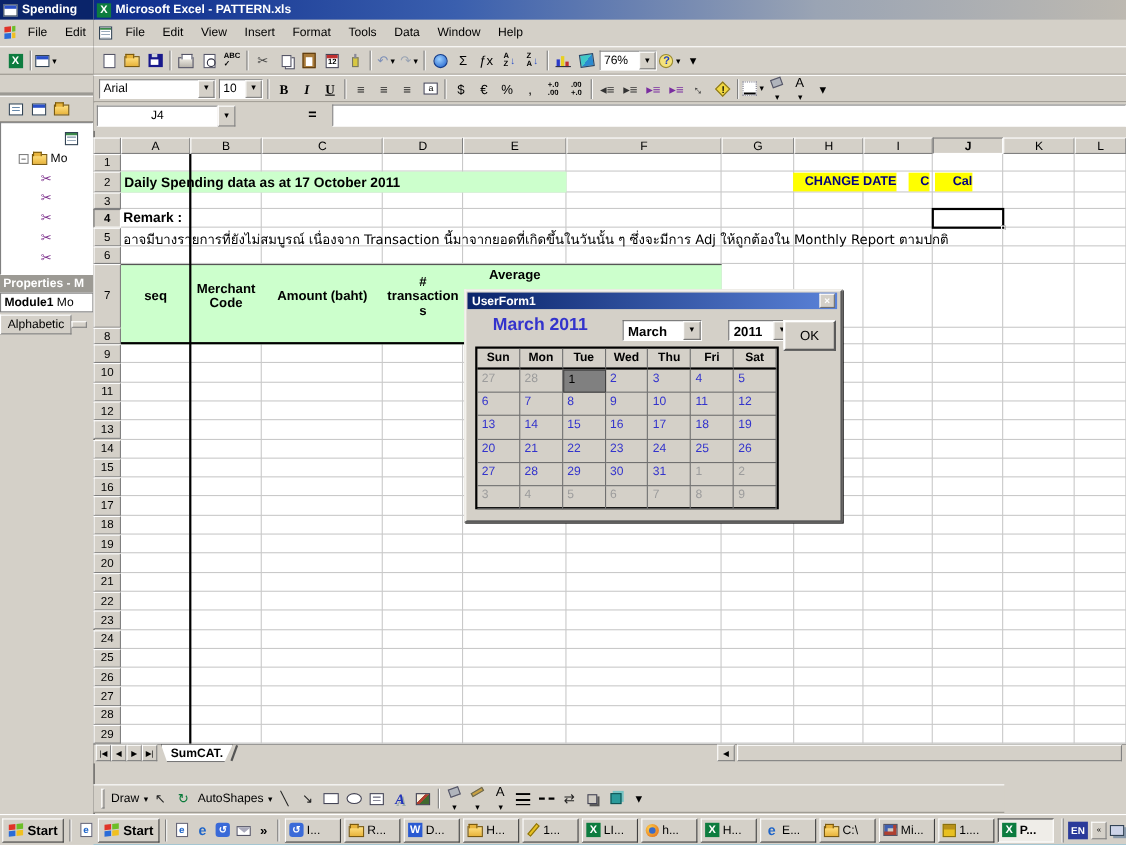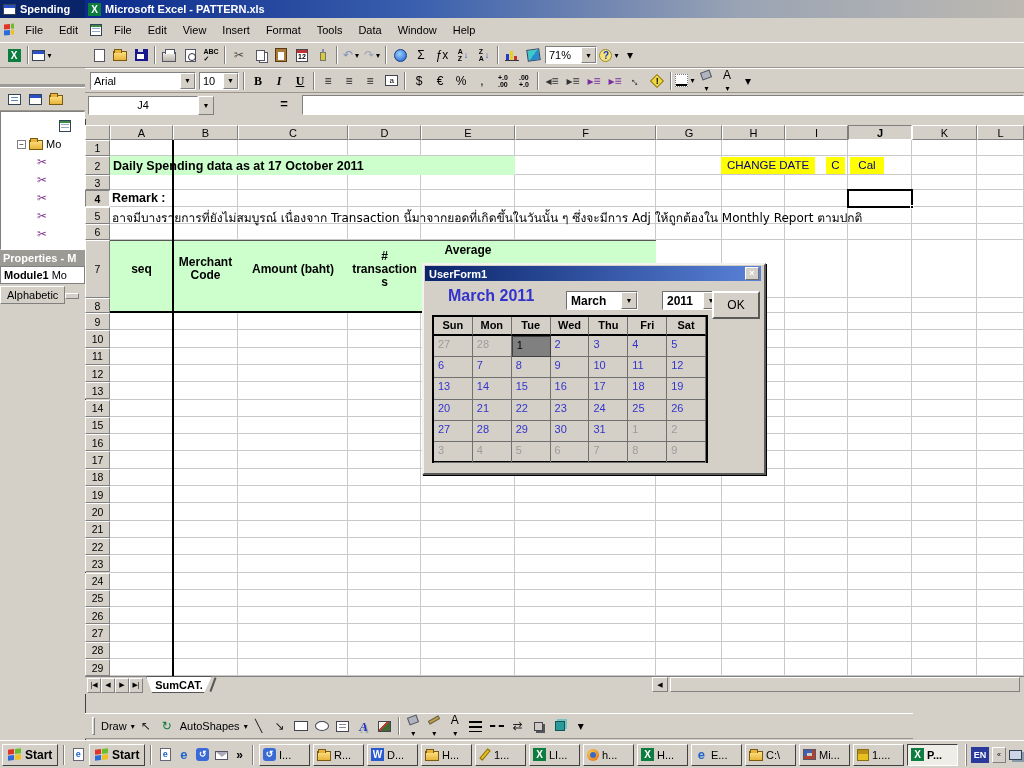--- a/index.html
+++ b/index.html
@@ -105,21 +105,21 @@
 
 #namebox{left:88px;top:96px;width:110px;height:19px;background:#fff;border:1px solid;border-color:#808080 #fff #fff #808080;text-align:center;line-height:17px}
 #namebox-dd{left:198px;top:96px;width:16px;height:19px;background:#d4d0c8;border:1px solid;border-color:#fff #808080 #808080 #fff;font-size:7px;text-align:center;line-height:17px}
 #equals{left:276px;top:96px;width:16px;height:18px;font-weight:bold;font-size:13px;text-align:center}
 #fbar{left:302px;top:95px;width:722px;height:20px;background:#fff;border:1px solid;border-color:#808080 #fff #fff #808080}
 .chead{background:#d4d0c8;border:1px solid;border-color:#fff #808080 #808080 #fff;text-align:center;font-size:11px;display:flex;align-items:center;justify-content:center}
 .chead.sel{font-weight:bold;border-color:#808080 #fff #fff #808080}
 .gl{background:#c9c9c9}
 
 .cellgreen{background:#ccffcc}
-.cellyellow{background:#ffff00;color:#000080;font-weight:normal;text-align:center}
+.cellyellow{background:#ffff00;color:#000080;font-weight:bold;text-align:right}
 .hdrtxt{font-weight:bold;font-size:12px;display:flex;align-items:center;justify-content:center;text-align:center;line-height:13px}
 
 #userform{left:422px;top:263px;width:344px;height:212px;background:#d4d0c8;border:2px solid;border-color:#f4f2ee #5a5a5a #5a5a5a #f4f2ee;box-shadow:1px 1px 0 #000;z-index:30}
 #uf-title{left:1px;top:1px;width:336px;height:15px;background:linear-gradient(90deg,#0a246a,#5a82d8);color:#fff;font-weight:bold;font-size:11px;display:flex;align-items:center;padding-left:4px}
 #uf-close{position:absolute;right:2px;top:1px;width:14px;height:13px;background:#d4d0c8;border:1px solid;border-color:#fff #6f6f6f #6f6f6f #fff;font-size:9px;font-weight:bold;text-align:center;line-height:11px}
 #uf-month-label{left:24px;top:22px;font-size:16px;font-weight:bold;color:#3333cc;font-family:"Liberation Sans",sans-serif}
 .ufcombo{position:absolute;height:19px;background:#fff;border:1px solid;border-color:#6f6f6f #fff #fff #6f6f6f;display:flex;align-items:center;justify-content:space-between;padding-left:4px;font-weight:bold;font-size:12px}
 .ufcombo .carr{width:16px;height:17px;background:#d4d0c8;border:1px solid;border-color:#fff #6f6f6f #6f6f6f #fff;font-size:7px;display:flex;align-items:center;justify-content:center}
 #uf-ok{left:288px;top:26px;width:48px;height:28px;background:#d4d0c8;border:2px solid;border-color:#fff #5a5a5a #5a5a5a #fff;display:flex;align-items:center;justify-content:center;font-size:12px}
 #cal{left:8px;top:50px;width:276px;height:148px;border:2px solid #000;background:#d4d0c8}
@@ -313,21 +313,21 @@
       <span class="side">↓</span>
     </span>
     <span class="tsep"></span>
     <span class="tbtn">
       <span class="mi mi-chart"></span>
     </span>
     <span class="tbtn">
       <span class="mi mi-drawpal"></span>
     </span>
     <span class="tbtn combo" style="width: 52px;">
-      <span class="cval">71%</span>
+      <span class="cval">76%</span>
       <span class="carr">▼</span>
     </span>
     <span class="tbtn">
       <span class="mi mi-help"></span>
       <span class="dd">▾</span>
     </span>
     <span class="tbtn">
       <span class="g" style="color: rgb(0, 0, 0);">▾</span>
     </span>
   </div>

